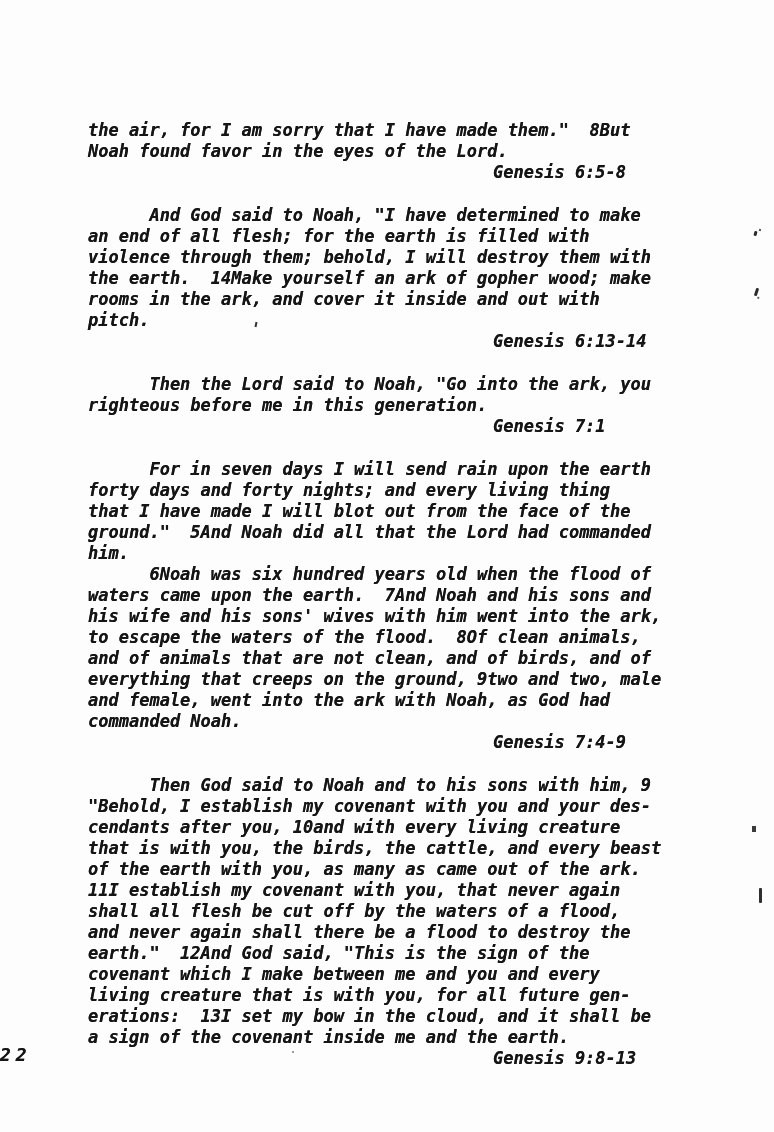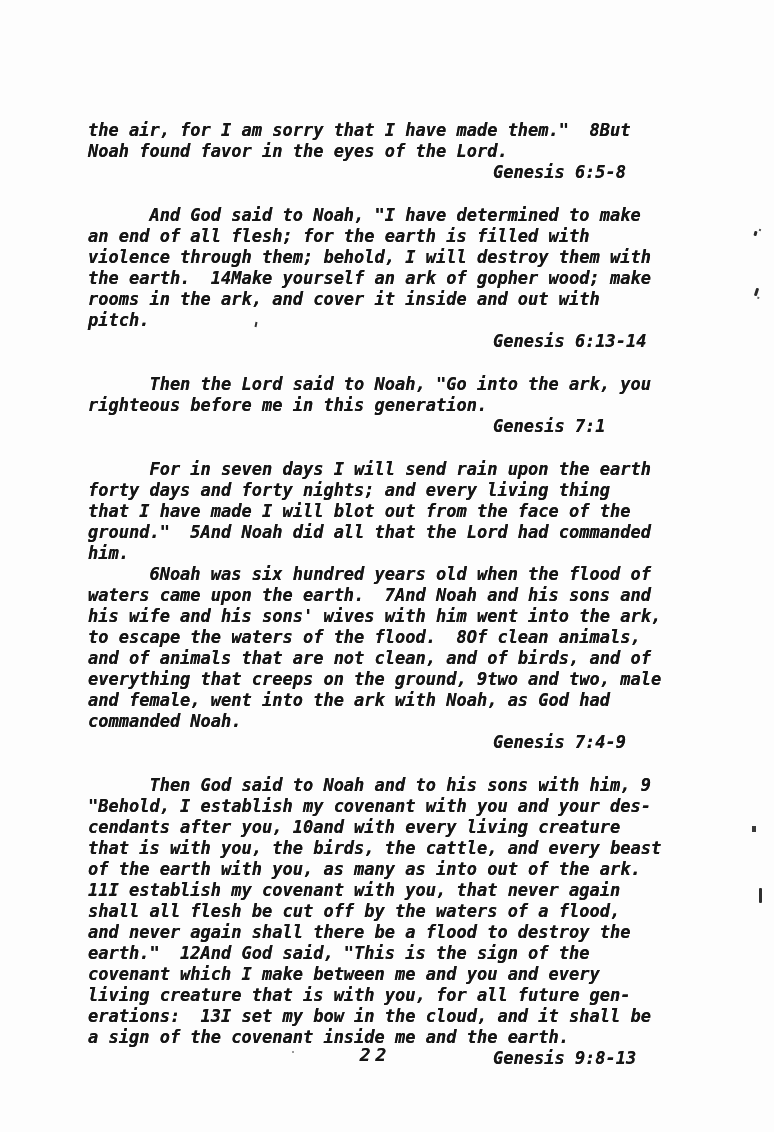--- a/index.html
+++ b/index.html
@@ -42,28 +42,27 @@
     text-shadow: 0 0 0.5px rgba(10,10,10,0.85);
   }
   .citation {
     padding-left: 405px;
   }
   .page-number {
     position: absolute;
     top: 1044px;
     left: 0;
     width: 669px;
-    text-align: center;
+    text-align: left;
     font-style: italic;
     font-weight: 700;
     font-size: 18px;
     letter-spacing: 5px;
     color: #151515;
     text-shadow: 0 0 0.5px rgba(10,10,10,0.85);
-    margin-left: 41px;
   }
   
   .speck {
     position: absolute;
     background: #2a2a2a;
   }
   .speck-a { left: 754px; top: 231px; width: 3px; height: 5px; transform: rotate(14deg); border-radius: 1px; }
   .speck-a::after { content:""; position:absolute; left:4px; top:-3px; width:2px; height:2px; background:#555; }
   .speck-b { left: 755px; top: 288px; width: 3px; height: 8px; transform: rotate(18deg); border-radius: 1px; }
   .speck-b::after { content:""; position:absolute; left:4px; top:8px; width:2px; height:2px; background:#666; }
@@ -110,21 +109,21 @@
         <div class="line">everything that creeps on the ground, 9two and two, male</div>
         <div class="line">and female, went into the ark with Noah, as God had</div>
         <div class="line">commanded Noah.</div>
         <div class="citation">Genesis 7:4-9</div>
       </div>
       <div class="block">
         <div class="line">      Then God said to Noah and to his sons with him, 9</div>
         <div class="line">"Behold, I establish my covenant with you and your des-</div>
         <div class="line">cendants after you, 10and with every living creature</div>
         <div class="line">that is with you, the birds, the cattle, and every beast</div>
-        <div class="line">of the earth with you, as many as into out of the ark.</div>
+        <div class="line">of the earth with you, as many as came out of the ark.</div>
         <div class="line">11I establish my covenant with you, that never again</div>
         <div class="line">shall all flesh be cut off by the waters of a flood,</div>
         <div class="line">and never again shall there be a flood to destroy the</div>
         <div class="line">earth."  12And God said, "This is the sign of the</div>
         <div class="line">covenant which I make between me and you and every</div>
         <div class="line">living creature that is with you, for all future gen-</div>
         <div class="line">erations:  13I set my bow in the cloud, and it shall be</div>
         <div class="line">a sign of the covenant inside me and the earth.</div>
         <div class="citation">Genesis 9:8-13</div>
       </div>

